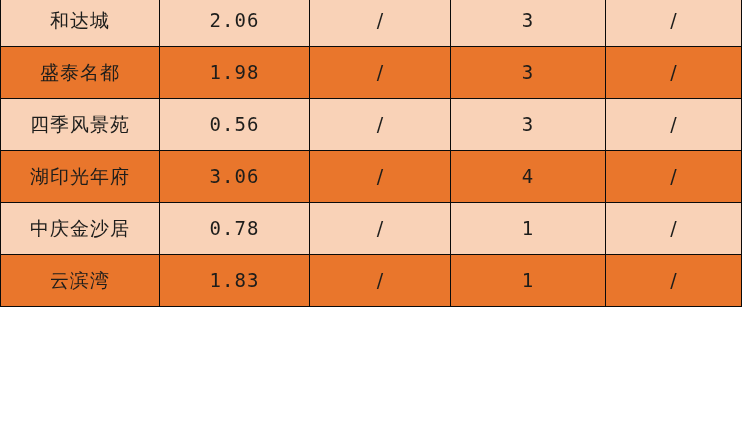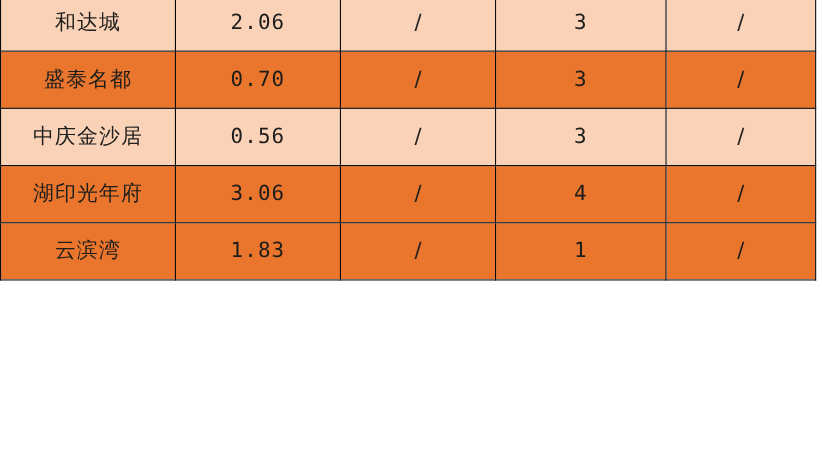--- a/index.html
+++ b/index.html
@@ -86,37 +86,44 @@
     <tbody id="table-body">
         <tr class="row-light">
           <td class="cell-name">和达城</td>
           <td class="cell-num">2.06</td>
           <td class="cell-slash">/</td>
           <td class="cell-num">3</td>
           <td class="cell-slash">/</td>
         </tr>
         <tr class="row-dark">
           <td class="cell-name">盛泰名都</td>
-          <td class="cell-num">0.70</td>
+          <td class="cell-num">1.98</td>
           <td class="cell-slash">/</td>
           <td class="cell-num">3</td>
           <td class="cell-slash">/</td>
         </tr>
         <tr class="row-light">
-          <td class="cell-name">中庆金沙居</td>
+          <td class="cell-name">四季风景苑</td>
           <td class="cell-num">0.56</td>
           <td class="cell-slash">/</td>
           <td class="cell-num">3</td>
           <td class="cell-slash">/</td>
         </tr>
         <tr class="row-dark">
           <td class="cell-name">湖印光年府</td>
           <td class="cell-num">3.06</td>
           <td class="cell-slash">/</td>
           <td class="cell-num">4</td>
+          <td class="cell-slash">/</td>
+        </tr>
+        <tr class="row-light">
+          <td class="cell-name">中庆金沙居</td>
+          <td class="cell-num">0.78</td>
+          <td class="cell-slash">/</td>
+          <td class="cell-num">1</td>
           <td class="cell-slash">/</td>
         </tr>
         <tr class="row-dark">
           <td class="cell-name">云滨湾</td>
           <td class="cell-num">1.83</td>
           <td class="cell-slash">/</td>
           <td class="cell-num">1</td>
           <td class="cell-slash">/</td>
         </tr>
       </tbody>

